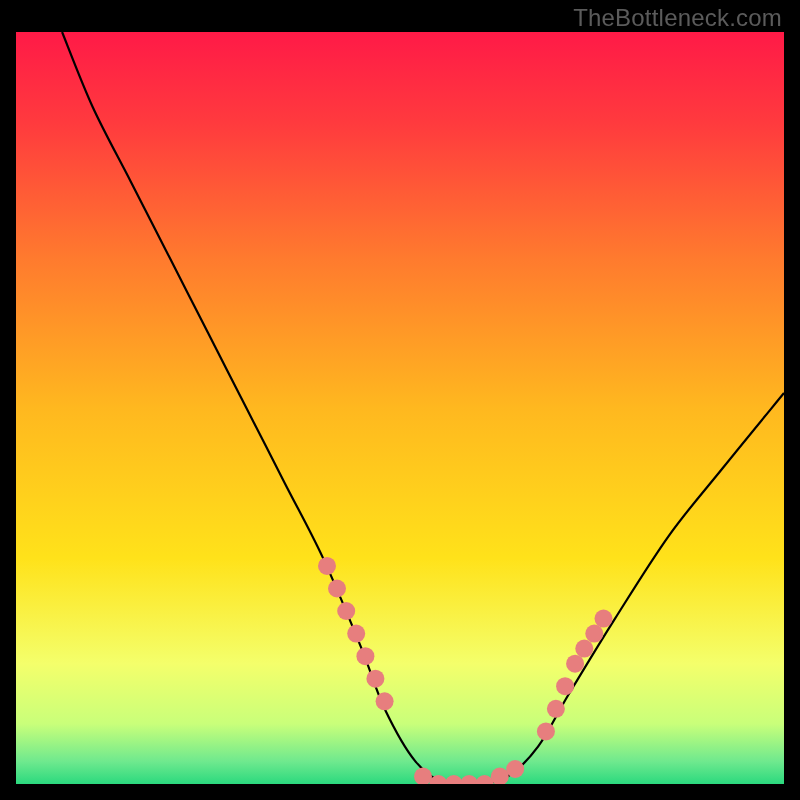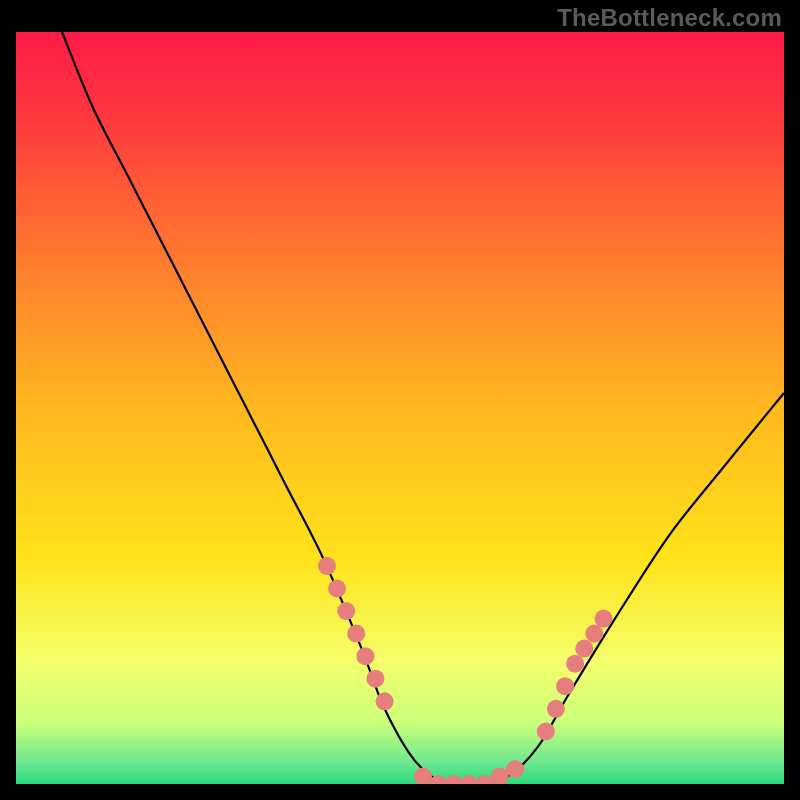--- a/index.html
+++ b/index.html
@@ -24,21 +24,21 @@
     top: 0;
     width: 768px;
     height: 752px;
   }
   .watermark {
     position: absolute;
     top: 4px;
     right: 18px;
     font-family: Arial, Helvetica, sans-serif;
     font-size: 24px;
-    font-weight: 700;
+    font-weight: 400;
     color: #5b5b5b;
     letter-spacing: 0.2px;
   }
 </style>
 </head>
 <body>
 
 <div class="watermark">TheBottleneck.com</div>
 
 <div class="frame">

